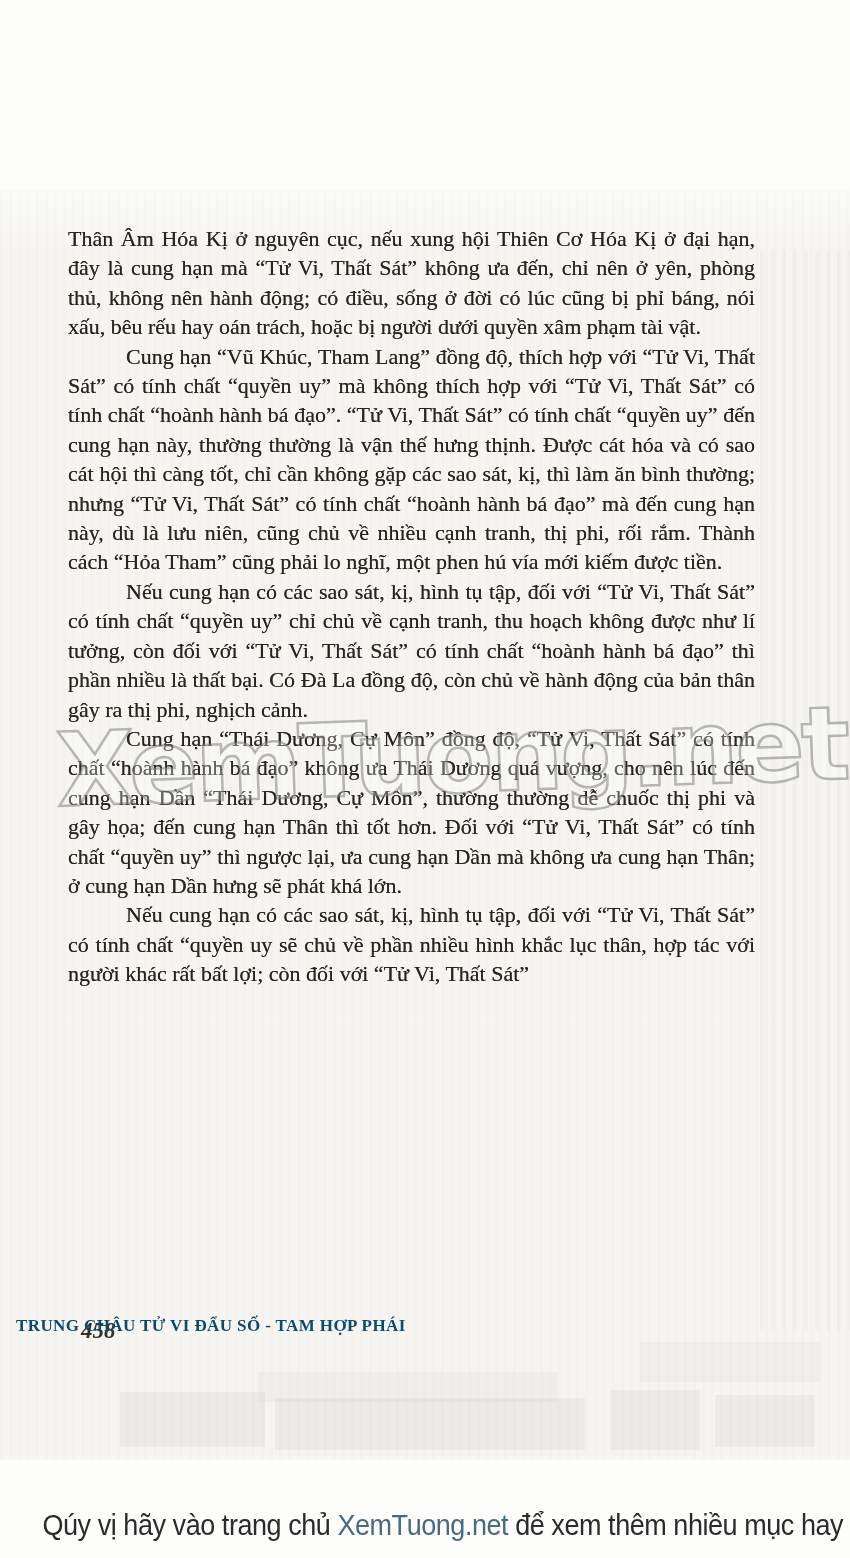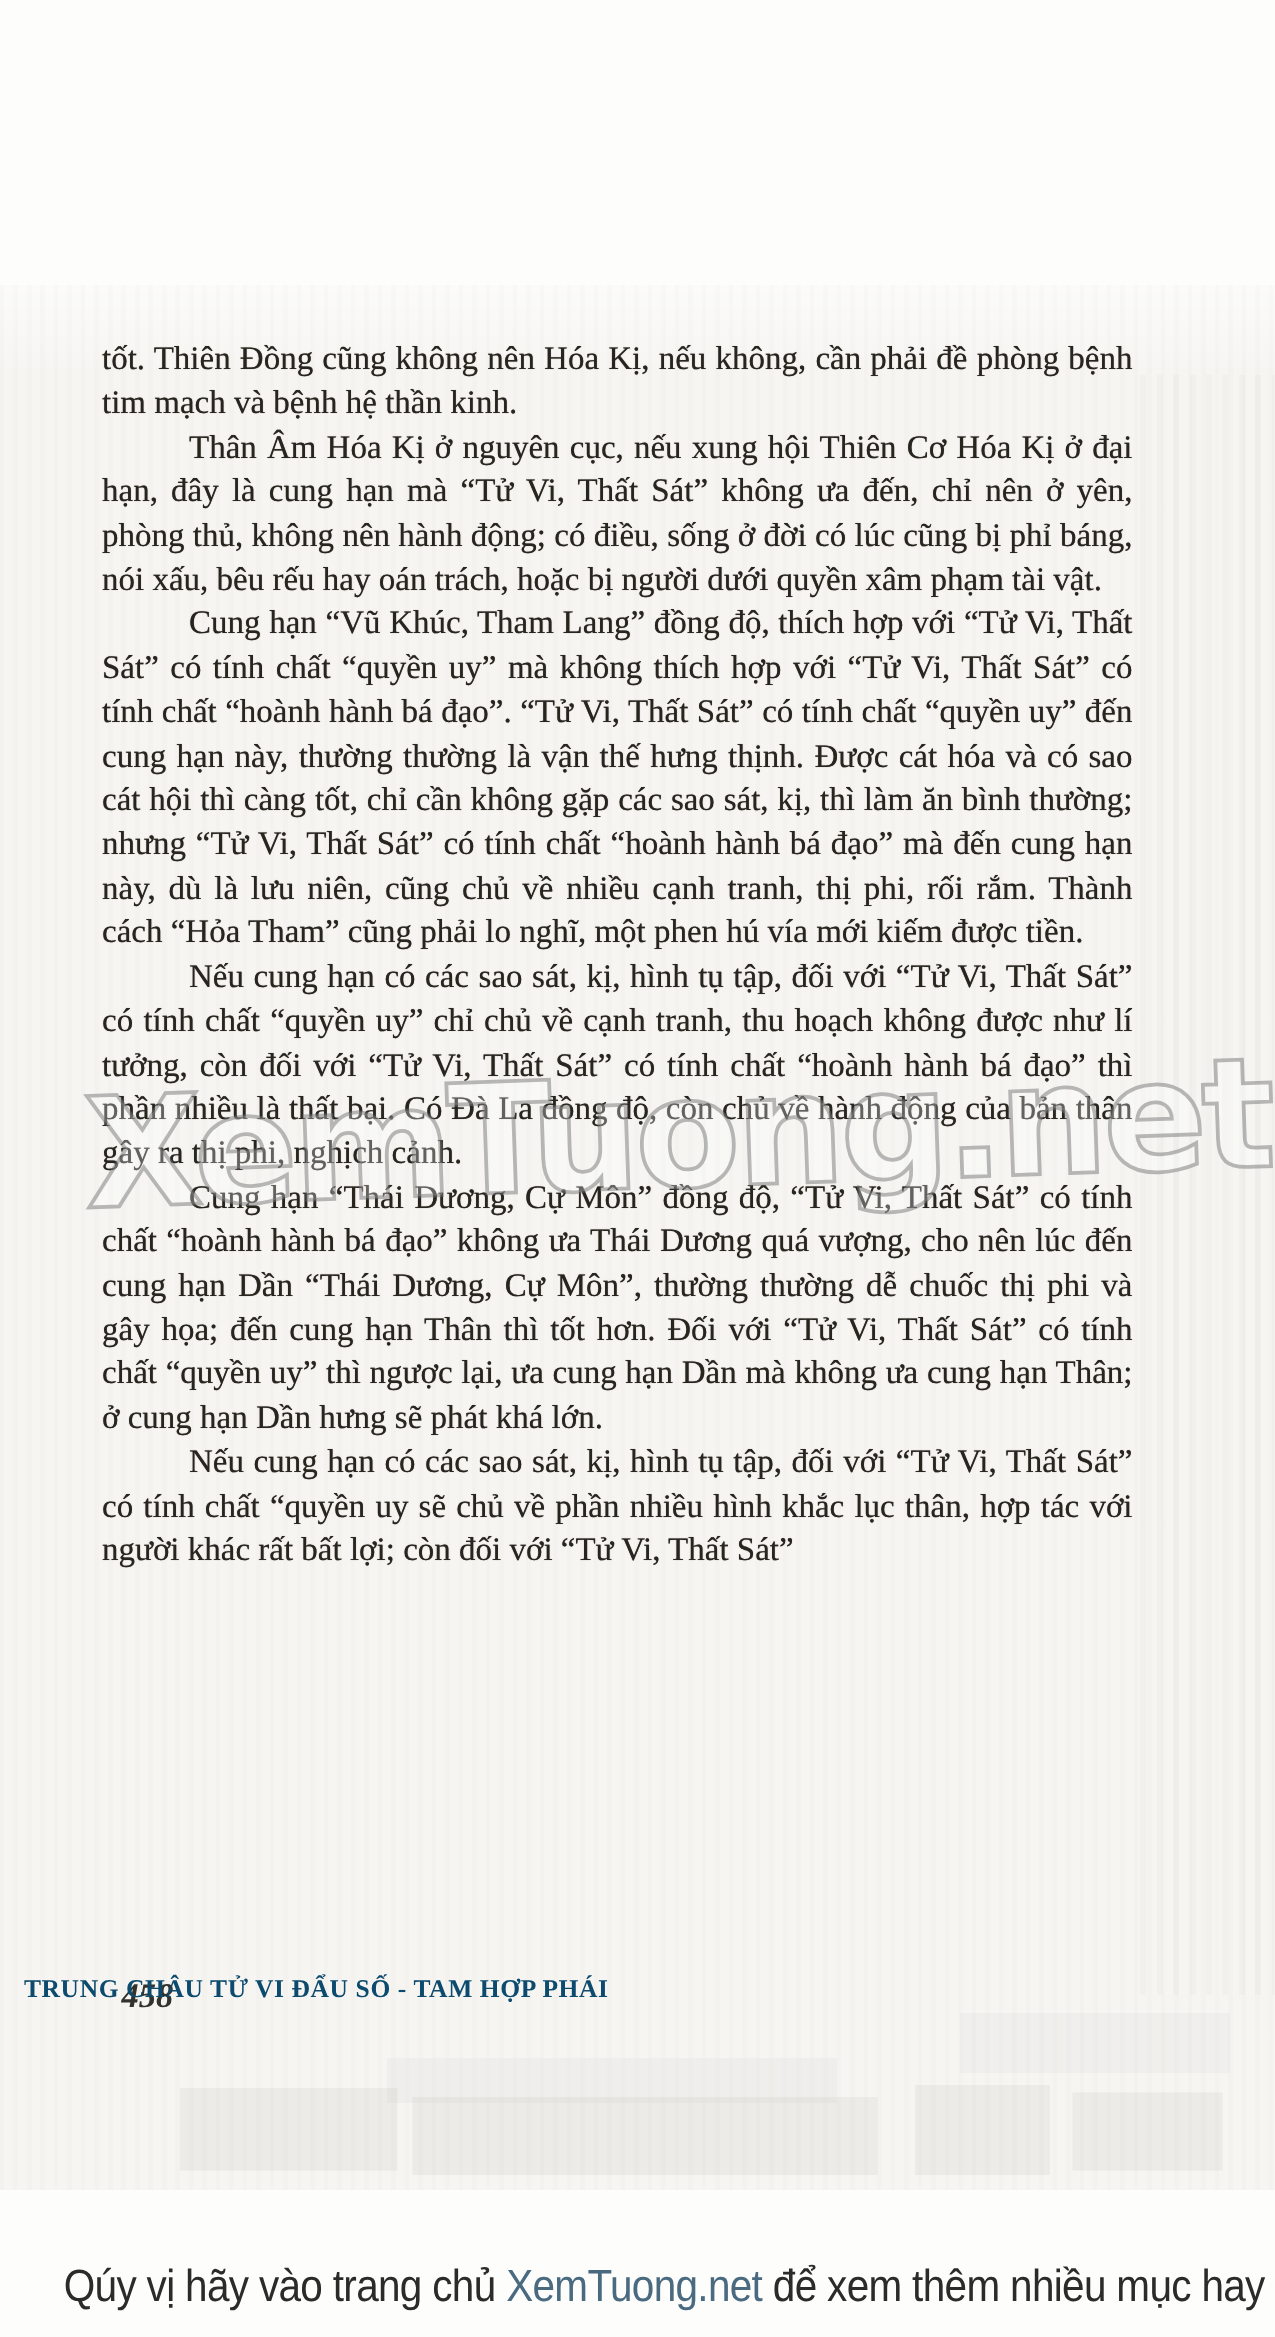--- a/index.html
+++ b/index.html
@@ -63,21 +63,20 @@
 <div class="edge-shade"></div>
 
 <div class="artifact" style="left:120px;top:1392px;width:145px;height:55px;"></div>
 <div class="artifact" style="left:275px;top:1398px;width:310px;height:52px;"></div>
 <div class="artifact" style="left:258px;top:1372px;width:300px;height:30px;background:rgba(175,175,172,0.09);"></div>
 <div class="artifact" style="left:610px;top:1390px;width:90px;height:60px;"></div>
 <div class="artifact" style="left:715px;top:1395px;width:100px;height:52px;"></div>
 <div class="artifact" style="left:640px;top:1342px;width:180px;height:40px;background:rgba(175,175,172,0.07);"></div>
 
 <div class="body-text">
-    <p>tốt. Thiên Đồng cũng không nên Hóa Kị, nếu không, cần phải đề phòng bệnh tim mạch và bệnh hệ thần kinh.</p>
     <p>Thân Âm Hóa Kị ở nguyên cục, nếu xung hội Thiên Cơ Hóa Kị ở đại hạn, đây là cung hạn mà “Tử Vi, Thất Sát” không ưa đến, chỉ nên ở yên, phòng thủ, không nên hành động; có điều, sống ở đời có lúc cũng bị phỉ báng, nói xấu, bêu rếu hay oán trách, hoặc bị người dưới quyền xâm phạm tài vật.</p>
     <p>Cung hạn “Vũ Khúc, Tham Lang” đồng độ, thích hợp với “Tử Vi, Thất Sát” có tính chất “quyền uy” mà không thích hợp với “Tử Vi, Thất Sát” có tính chất “hoành hành bá đạo”. “Tử Vi, Thất Sát” có tính chất “quyền uy” đến cung hạn này, thường thường là vận thế hưng thịnh. Được cát hóa và có sao cát hội thì càng tốt, chỉ cần không gặp các sao sát, kị, thì làm ăn bình thường; nhưng “Tử Vi, Thất Sát” có tính chất “hoành hành bá đạo” mà đến cung hạn này, dù là lưu niên, cũng chủ về nhiều cạnh tranh, thị phi, rối rắm. Thành cách “Hỏa Tham” cũng phải lo nghĩ, một phen hú vía mới kiếm được tiền.</p>
     <p>Nếu cung hạn có các sao sát, kị, hình tụ tập, đối với “Tử Vi, Thất Sát” có tính chất “quyền uy” chỉ chủ về cạnh tranh, thu hoạch không được như lí tưởng, còn đối với “Tử Vi, Thất Sát” có tính chất “hoành hành bá đạo” thì phần nhiều là thất bại. Có Đà La đồng độ, còn chủ về hành động của bản thân gây ra thị phi, nghịch cảnh.</p>
     <p>Cung hạn “Thái Dương, Cự Môn” đồng độ, “Tử Vi, Thất Sát” có tính chất “hoành hành bá đạo” không ưa Thái Dương quá vượng, cho nên lúc đến cung hạn Dần “Thái Dương, Cự Môn”, thường thường dễ chuốc thị phi và gây họa; đến cung hạn Thân thì tốt hơn. Đối với “Tử Vi, Thất Sát” có tính chất “quyền uy” thì ngược lại, ưa cung hạn Dần mà không ưa cung hạn Thân; ở cung hạn Dần hưng sẽ phát khá lớn.</p>
     <p>Nếu cung hạn có các sao sát, kị, hình tụ tập, đối với “Tử Vi, Thất Sát” có tính chất “quyền uy sẽ chủ về phần nhiều hình khắc lục thân, hợp tác với người khác rất bất lợi; còn đối với “Tử Vi, Thất Sát”</p>
   </div>
 
 <div class="watermark">XemTuong.net</div>
 
 <div class="page-number">458</div>

